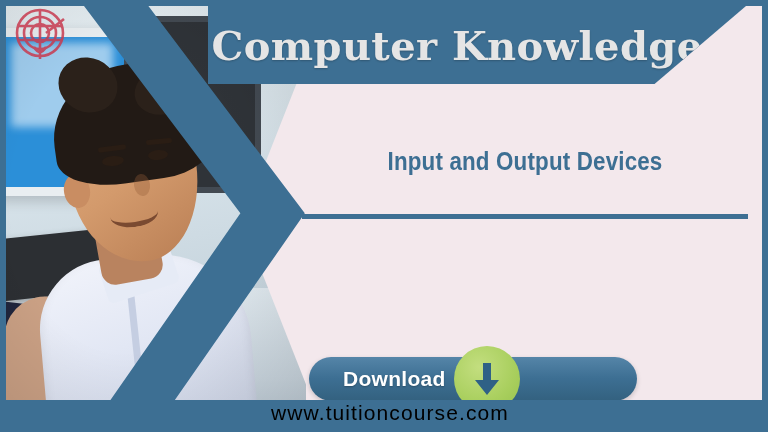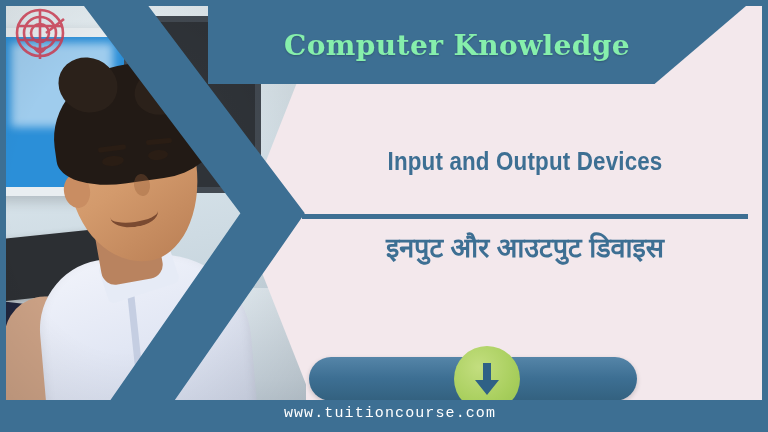--- a/index.html
+++ b/index.html
@@ -103,24 +103,24 @@
   }
 
   
   .banner{
     position:absolute;left:202px;top:0;width:538px;height:78px;
     background:#3d6f93;
     clip-path:polygon(0 0, 100% 0, 83% 100%, 0 100%);
     display:flex;align-items:center;justify-content:center;
   }
   .banner-txt{
-    color:#86efac;
+    color:#e5e5e5;
     font-family:"DejaVu Serif","Liberation Serif",serif;
     font-weight:700;
-    font-size:28px;
+    font-size:40px;
     letter-spacing:.4px;
     margin-left:-40px;
     white-space:nowrap;
     text-shadow:0 1px 2px rgba(0,0,0,.22);
   }
 
   
   .sub-en{
     position:absolute;left:296px;top:140px;width:446px;
     text-align:center;
@@ -175,23 +175,23 @@
   }
   .dl-arrow{width:30px;height:34px;display:block;}
 
   
   .footer{
     position:absolute;left:0;bottom:0;width:768px;height:26px;
     background:#3d6f93;
     display:flex;align-items:center;justify-content:center;
   }
   .footer-txt{
-    color:#ffffff;
-    font-family:Liberation Mono, monospace;
-    font-size:15px;
+    color:#000000;
+    font-family:Liberation Sans, sans-serif;
+    font-size:21px;
     letter-spacing:1.1px;
   }
 
   
   .logo{position:absolute;left:4px;top:1px;width:62px;height:58px;opacity:.85;}
 </style>
 </head>
 <body>
 
 <div class="poster">
@@ -239,23 +239,23 @@
     </g>
     <path d="M24 40 Q30 50 36 40" fill="none" stroke="#c83b50" stroke-width="2.6"></path>
   </svg>
 
   <div class="banner">
     <span class="banner-txt">Computer Knowledge</span>
   </div>
 
   <div class="sub-en">Input and Output Devices</div>
   <div class="rule"></div>
-  <div class="sub-hi">इनपुट और आउटपुट डिवाइस</div>
 
   <div class="btn">
+    <span class="btn-label">Download</span>
   </div>
   <div class="dl-circle">
     <svg class="dl-arrow" viewBox="0 0 30 34">
       <path d="M11 1 H19 V18 H27 L15 33 L3 18 H11 Z" fill="#2f6186"></path>
     </svg>
   </div>
 
   <div class="footer">
     <span class="footer-txt">www.tuitioncourse.com</span>
   </div>

